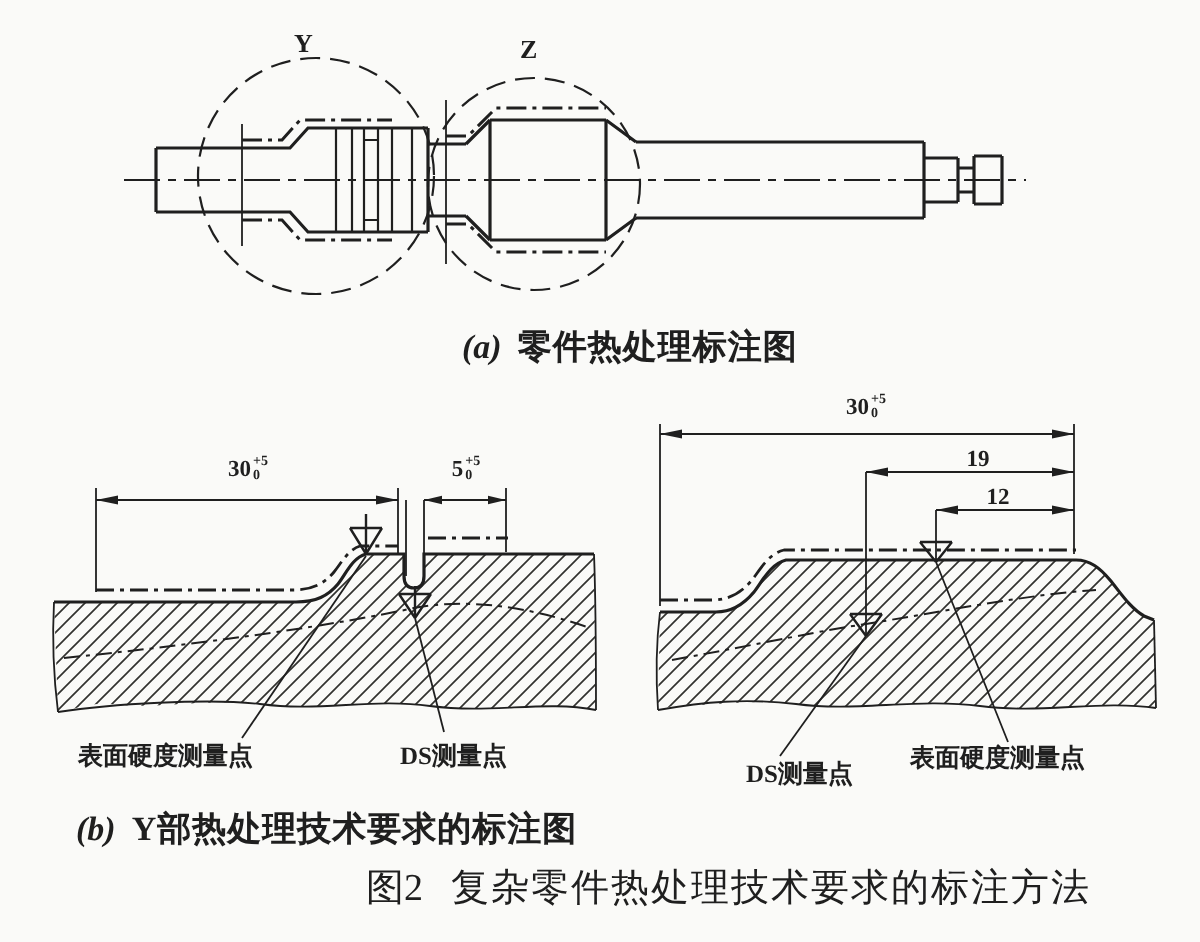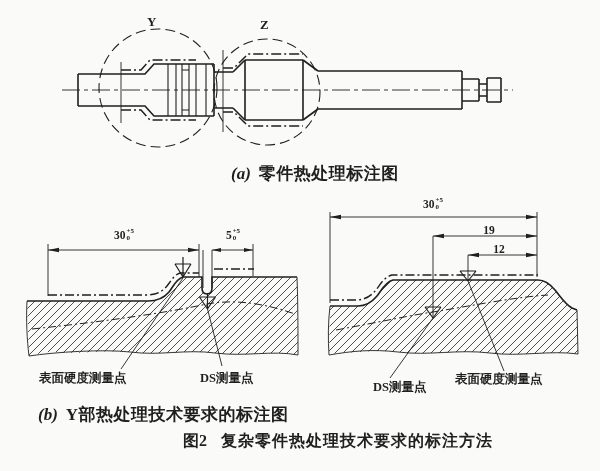--- a/index.html
+++ b/index.html
@@ -15,21 +15,21 @@
     transform:translateX(-50%);font-weight:bold;
   }
   .tol{
     display:inline-flex;flex-direction:column;font-size:7px;line-height:7px;
     margin-left:1px;transform:translateY(-1.5px);font-weight:bold;
   }
   .dim.plain{font-weight:bold;}
   .lbl{font-size:12.5px;letter-spacing:0px;font-weight:bold;}
   .cap{font-size:17px;letter-spacing:0.5px;font-weight:bold;}
   .cap .idx{font-style:italic;font-weight:bold;margin-right:8px;letter-spacing:0;}
-  .main-cap{font-size:16px;font-weight:bold;letter-spacing:1px;}
+  .main-cap{font-size:19px;font-weight:normal;letter-spacing:1px;}
   .main-cap .fignum{margin-right:14px;letter-spacing:0;}
 </style>
 </head>
 <body>
 
 <div class="page">
 
   <svg class="art" width="600" height="471" viewBox="0 0 600 471">
     <defs>
       <pattern id="hatch" patternUnits="userSpaceOnUse" width="8" height="8">

